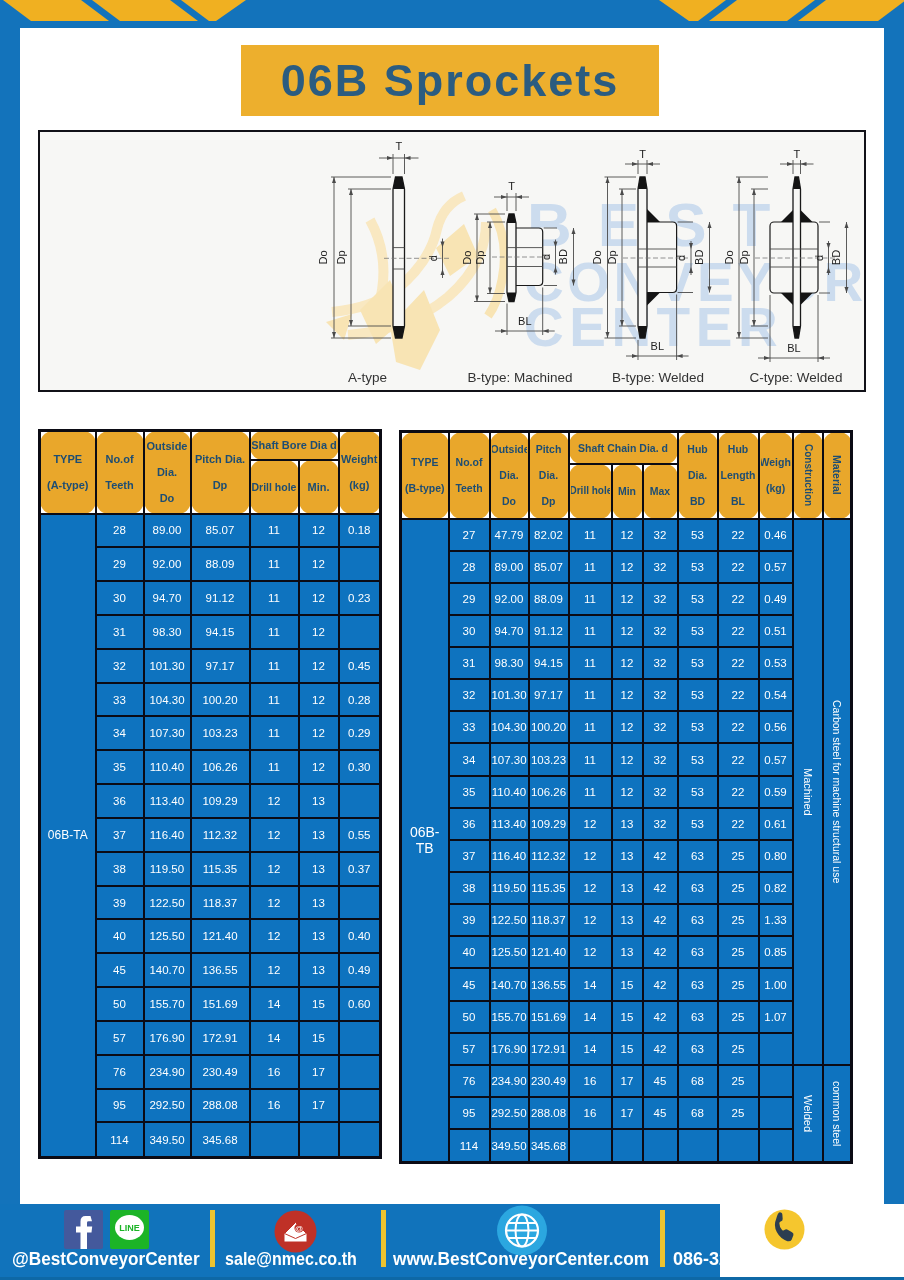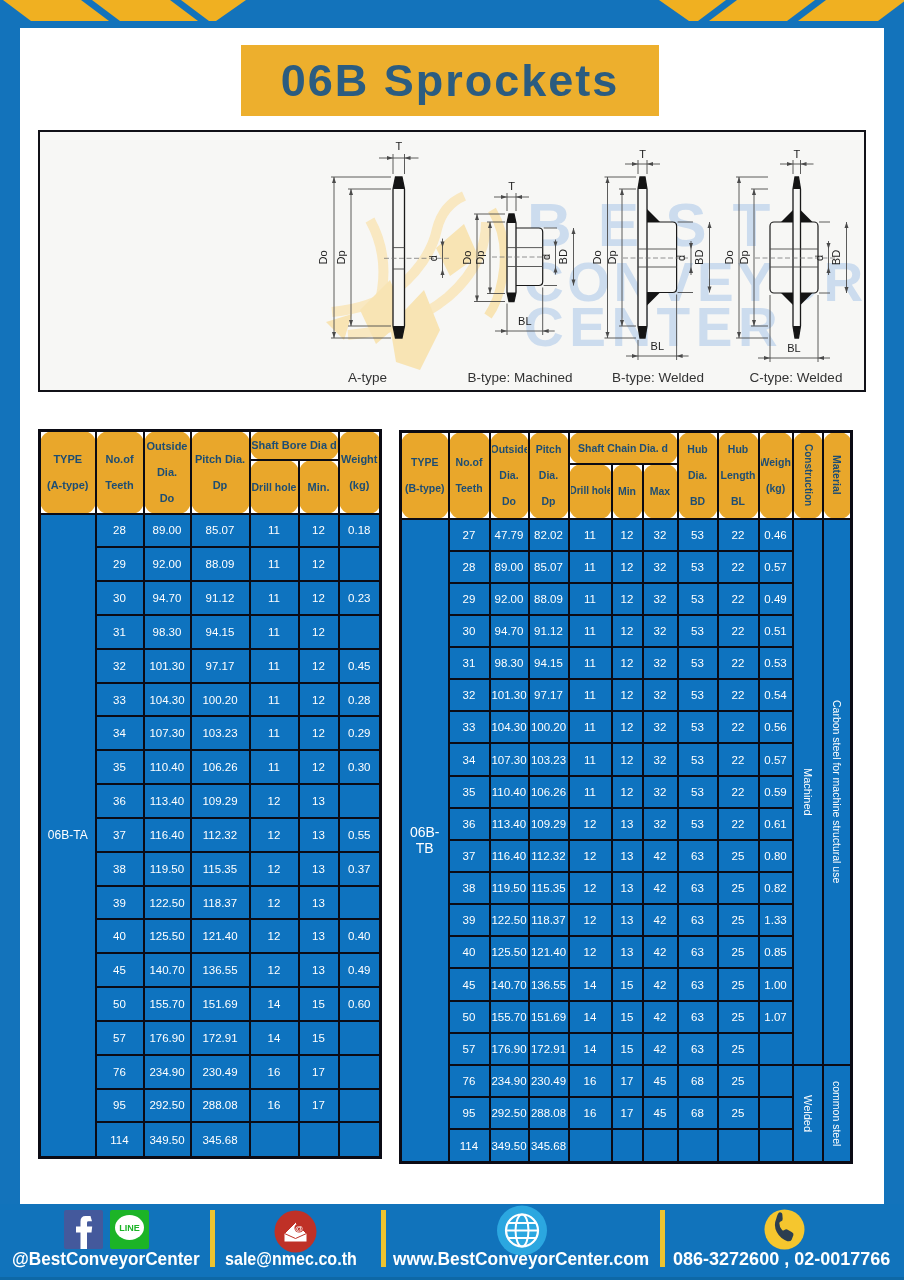--- a/index.html
+++ b/index.html
@@ -21,21 +21,21 @@
 table{border-collapse:collapse;table-layout:fixed;}
 td{padding:0;text-align:center;vertical-align:middle;overflow:hidden;}
 .hd{background:#e9a72b;color:#1d4d73;font-weight:bold;font-size:11px;line-height:26px;white-space:nowrap;border-radius:13px;}
 .bd{background:#0e73bf;color:#ffffff;font-size:11.5px;}
 td{border:2px solid #0b0b14;}
 .vcell{position:relative;}
 .vtext{position:absolute;left:0;top:0;width:100%;height:100%;display:flex;
   align-items:center;justify-content:center;writing-mode:vertical-rl;
   text-orientation:mixed;font-size:11px;}
 
-#footer{left:0;top:1204px;width:904px;height:76px;background:#1173bb;}
+#footer{left:0;top:1204px;width:720px;height:76px;background:#1173bb;}
 .ftxt{position:absolute;color:#fff;font-weight:bold;font-size:19px;white-space:nowrap;}
 .fdiv{position:absolute;width:5px;height:57px;top:6px;background:#edc32f;}
 #tR .hd{font-size:10.5px;}
 </style>
 </head>
 <body>
 
 <svg id="topbar" class="abs" width="904" height="28" viewBox="0 0 904 28">
   <rect x="0" y="0" width="904" height="28" fill="#1373bb"></rect>
   <g fill="#f0b021">

